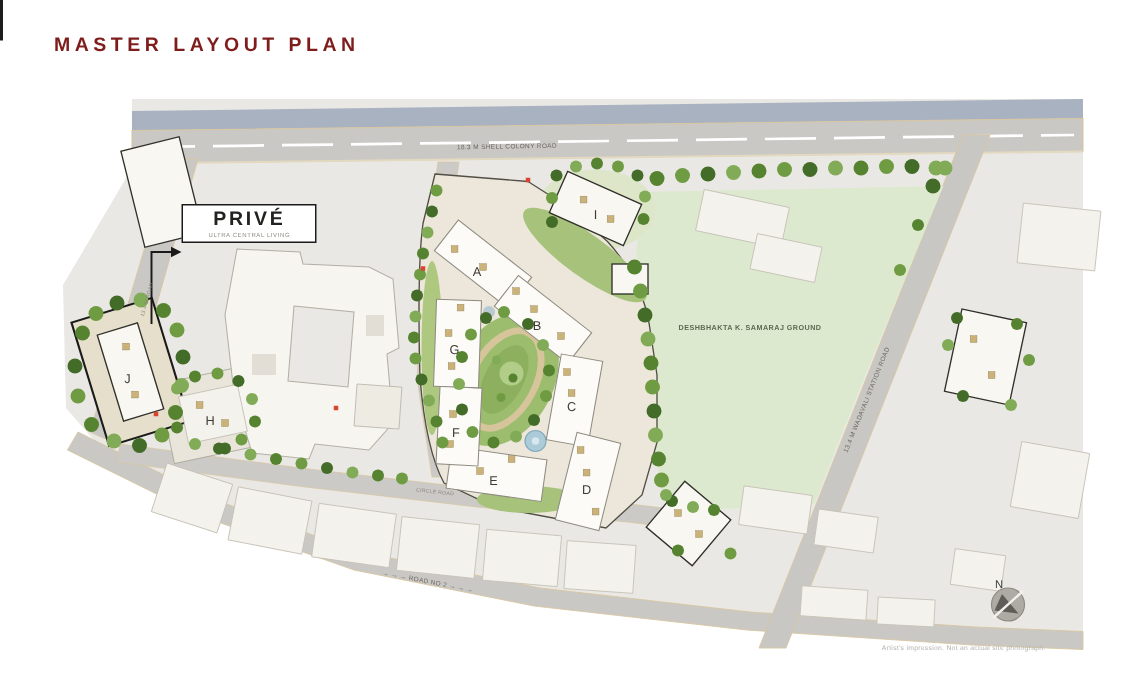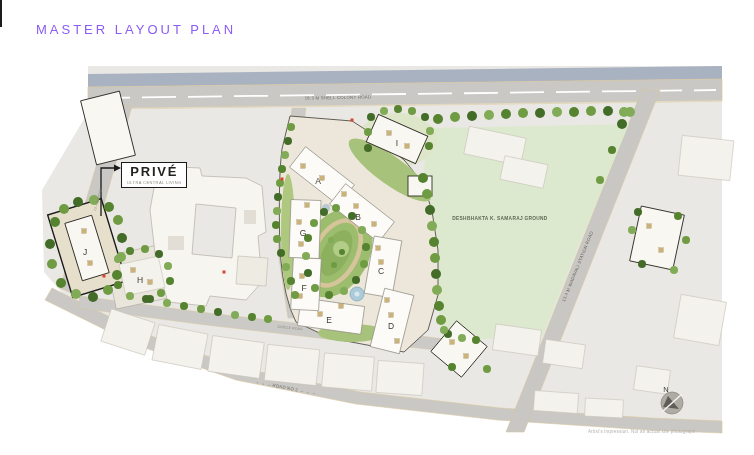--- a/index.html
+++ b/index.html
@@ -1,27 +1,27 @@
 <!DOCTYPE html>
 <html><head>
 <meta charset="utf-8">
 <style>
   html,body{margin:0;padding:0;background:#ffffff;}
   body{width:754px;height:455px;position:relative;overflow:hidden;font-family:"Liberation Sans",sans-serif;}
   .page{position:absolute;inset:0;background:#fff;}
   .edge-tick{position:absolute;left:0;top:0;width:2px;height:27px;background:#1c1c1c;}
-  .page-title{position:absolute;left:36px;top:22px;margin:0;font-size:13px;font-weight:400;letter-spacing:3px;color:#8b5cf6;}
+  .page-title{position:absolute;left:36px;top:22px;margin:0;font-size:13px;font-weight:700;letter-spacing:3px;color:#7f1d1d;}
   svg.plan{position:absolute;left:0;top:0;}
   svg text{font-family:"Liberation Sans",sans-serif;}
   .roadlbl{fill:#6e6962;font-size:4.3px;letter-spacing:.25px;text-anchor:middle;}
   .roadlbl-sm{fill:#8a857c;font-size:3.4px;letter-spacing:.2px;text-anchor:middle;}
   .groundlbl{fill:#5f6852;font-size:4.8px;font-weight:700;letter-spacing:.3px;text-anchor:middle;}
   .blabel{fill:#3d3b33;font-size:8.5px;text-anchor:middle;}
   .nlbl{fill:#3f3f39;font-size:7.5px;text-anchor:middle;}
-  .prive-box{position:absolute;left:121px;top:162px;background:#ffffff;border:1.6px solid #1a1a1a;padding:2px 5px;text-align:center;}
+  .prive-box{position:absolute;left:121px;top:136px;background:#ffffff;border:1.6px solid #1a1a1a;padding:2px 17px;text-align:center;}
   .prive-name{font-size:13px;font-weight:700;letter-spacing:1.8px;color:#222220;line-height:1.05;}
   .prive-sub{font-size:4px;letter-spacing:.4px;color:#8f8b82;margin-top:1px;white-space:nowrap;}
   .disclaimer{position:absolute;top:429px;right:57px;font-size:4.5px;color:#b4b1ac;letter-spacing:.2px;}
 </style>
 </head>
 <body>
 
 <div class="page">
   <div class="edge-tick"></div>
   <h1 class="page-title">MASTER LAYOUT PLAN</h1>

